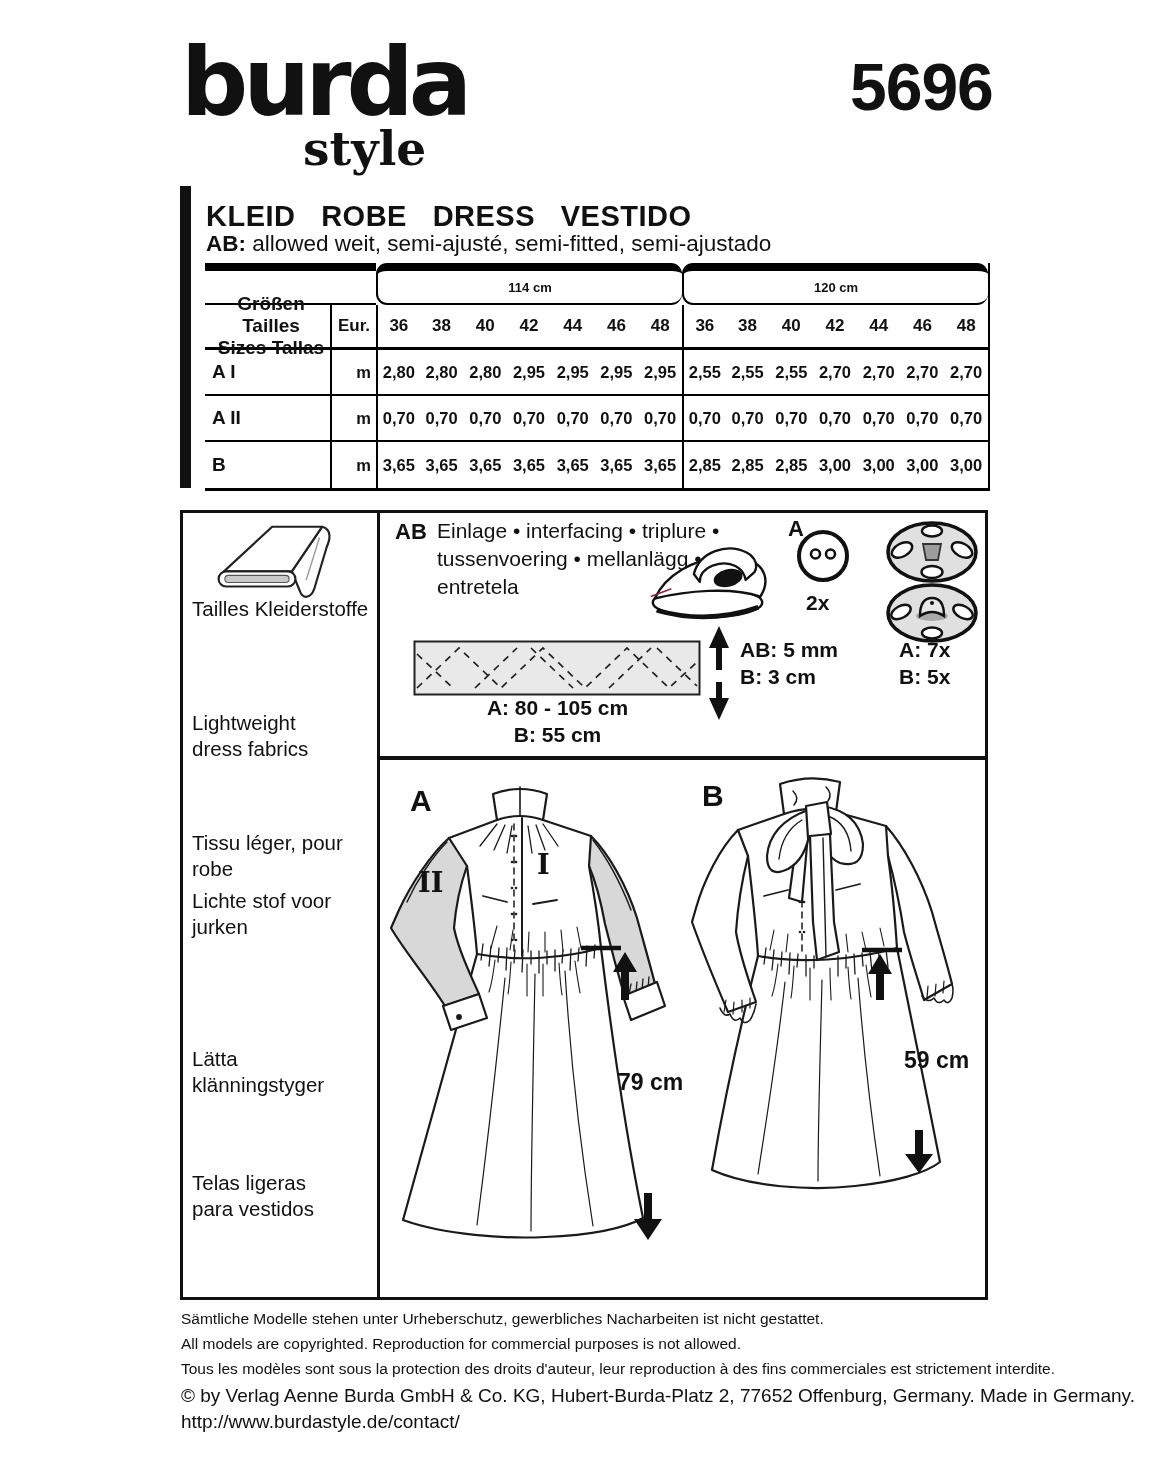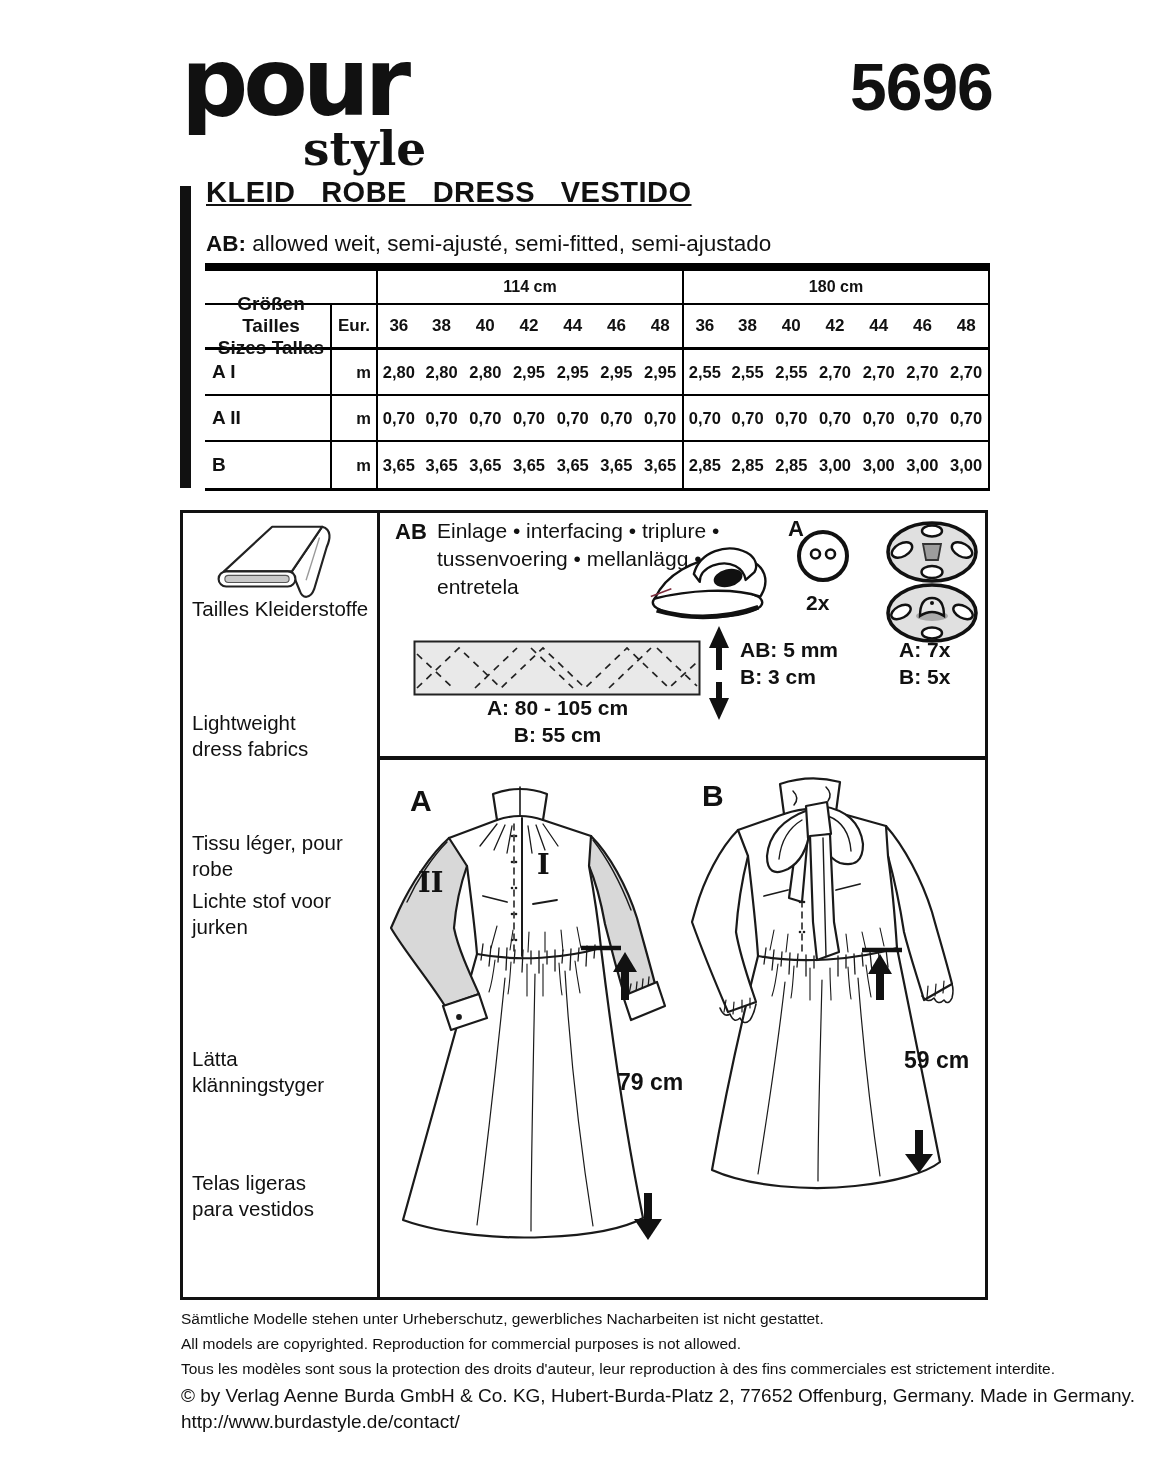--- a/index.html
+++ b/index.html
@@ -14,21 +14,21 @@
   .title-bar{background:#111;}
   .main-title{font-weight:bold;font-size:29px;letter-spacing:.5px;}
   .subtitle{font-size:22.5px;}
   .subtitle b{font-weight:bold;}
   
   #ft-grid{display:grid;grid-template-columns:125px 46px repeat(14,1fr);grid-template-rows:42px 45px 46px 46px 46px;
            width:785px;border-right:2.5px solid #000;border-bottom:3px solid #000;box-sizing:border-box;}
   .tc{box-sizing:border-box;display:flex;align-items:center;justify-content:center;font-weight:bold;font-size:16.5px;}
   .tc.left{justify-content:flex-start;padding-left:7px;text-align:left;}
   .tc.right{justify-content:flex-end;padding-right:5px;}
-  .tc.big{font-size:16px;}
+  .tc.big{font-size:13px;border-radius:11px;}
   .tc.hdr{font-size:17px;}
   .tc.lbl{font-size:19px;text-align:center;}
   .span2{grid-column:span 2;} .span7{grid-column:span 7;}
   .btop{border-top:8px solid #000;}
   .bb2{border-bottom:2.5px solid #000;}
   .bb3{border-bottom:3px solid #000;}
   .bl{border-left:2.5px solid #000;}
   
   .main-box{border:3px solid #111;box-sizing:border-box;}
   .vdivider{background:#111;}
@@ -39,34 +39,34 @@
   .bold22{font-weight:bold;font-size:22px;}
   .footer-small{font-size:15.5px;line-height:1;}
   .footer-big{font-size:19px;line-height:1;}
   svg{display:block;overflow:visible;}
   svg text{font-family:"Liberation Sans",sans-serif;}
   svg text.serif{font-family:"DejaVu Serif",serif;}
 </style>
 </head>
 <body>
 
-<div class="abs logo-main" style="left:181px;top:36px;">pour</div>
+<div class="abs logo-main" style="left:181px;top:36px;">burda</div>
 <div class="abs logo-sub" style="left:303px;top:125px;">style</div>
 <div class="abs pattern-number" style="left:850px;top:54px;">5696</div>
 
 <div class="abs title-bar" style="left:180px;top:186px;width:11px;height:302px;"></div>
-<div class="abs main-title pre" style="left:206px;top:176px;text-decoration:underline;">KLEID   ROBE   DRESS   VESTIDO</div>
+<div class="abs main-title pre" style="left:206px;top:200px;">KLEID   ROBE   DRESS   VESTIDO</div>
 <div class="abs subtitle" style="left:206px;top:231px;">
   <b>AB:</b><span> allowed weit, semi-ajusté, semi-fitted, semi-ajustado</span>
 </div>
 
 <div id="ft-grid" class="abs" style="left:205px;top:263px;">
     <div class="tc span2 btop bb2"></div>
     <div class="tc span7 btop bb2 bl big">114 cm</div>
-    <div class="tc span7 btop bb2 bl big">180 cm</div>
+    <div class="tc span7 btop bb2 bl big">120 cm</div>
     <div class="tc bb3 left lbl" style="white-space: pre-line; line-height: 1.15; grid-column: span 1;">Größen  Tailles
 Sizes  Tallas</div>
     <div class="tc bb3 bl hdr">Eur.</div>
     <div class="tc bb3 hdr bl">36</div>
     <div class="tc bb3 hdr">38</div>
     <div class="tc bb3 hdr">40</div>
     <div class="tc bb3 hdr">42</div>
     <div class="tc bb3 hdr">44</div>
     <div class="tc bb3 hdr">46</div>
     <div class="tc bb3 hdr">48</div>

